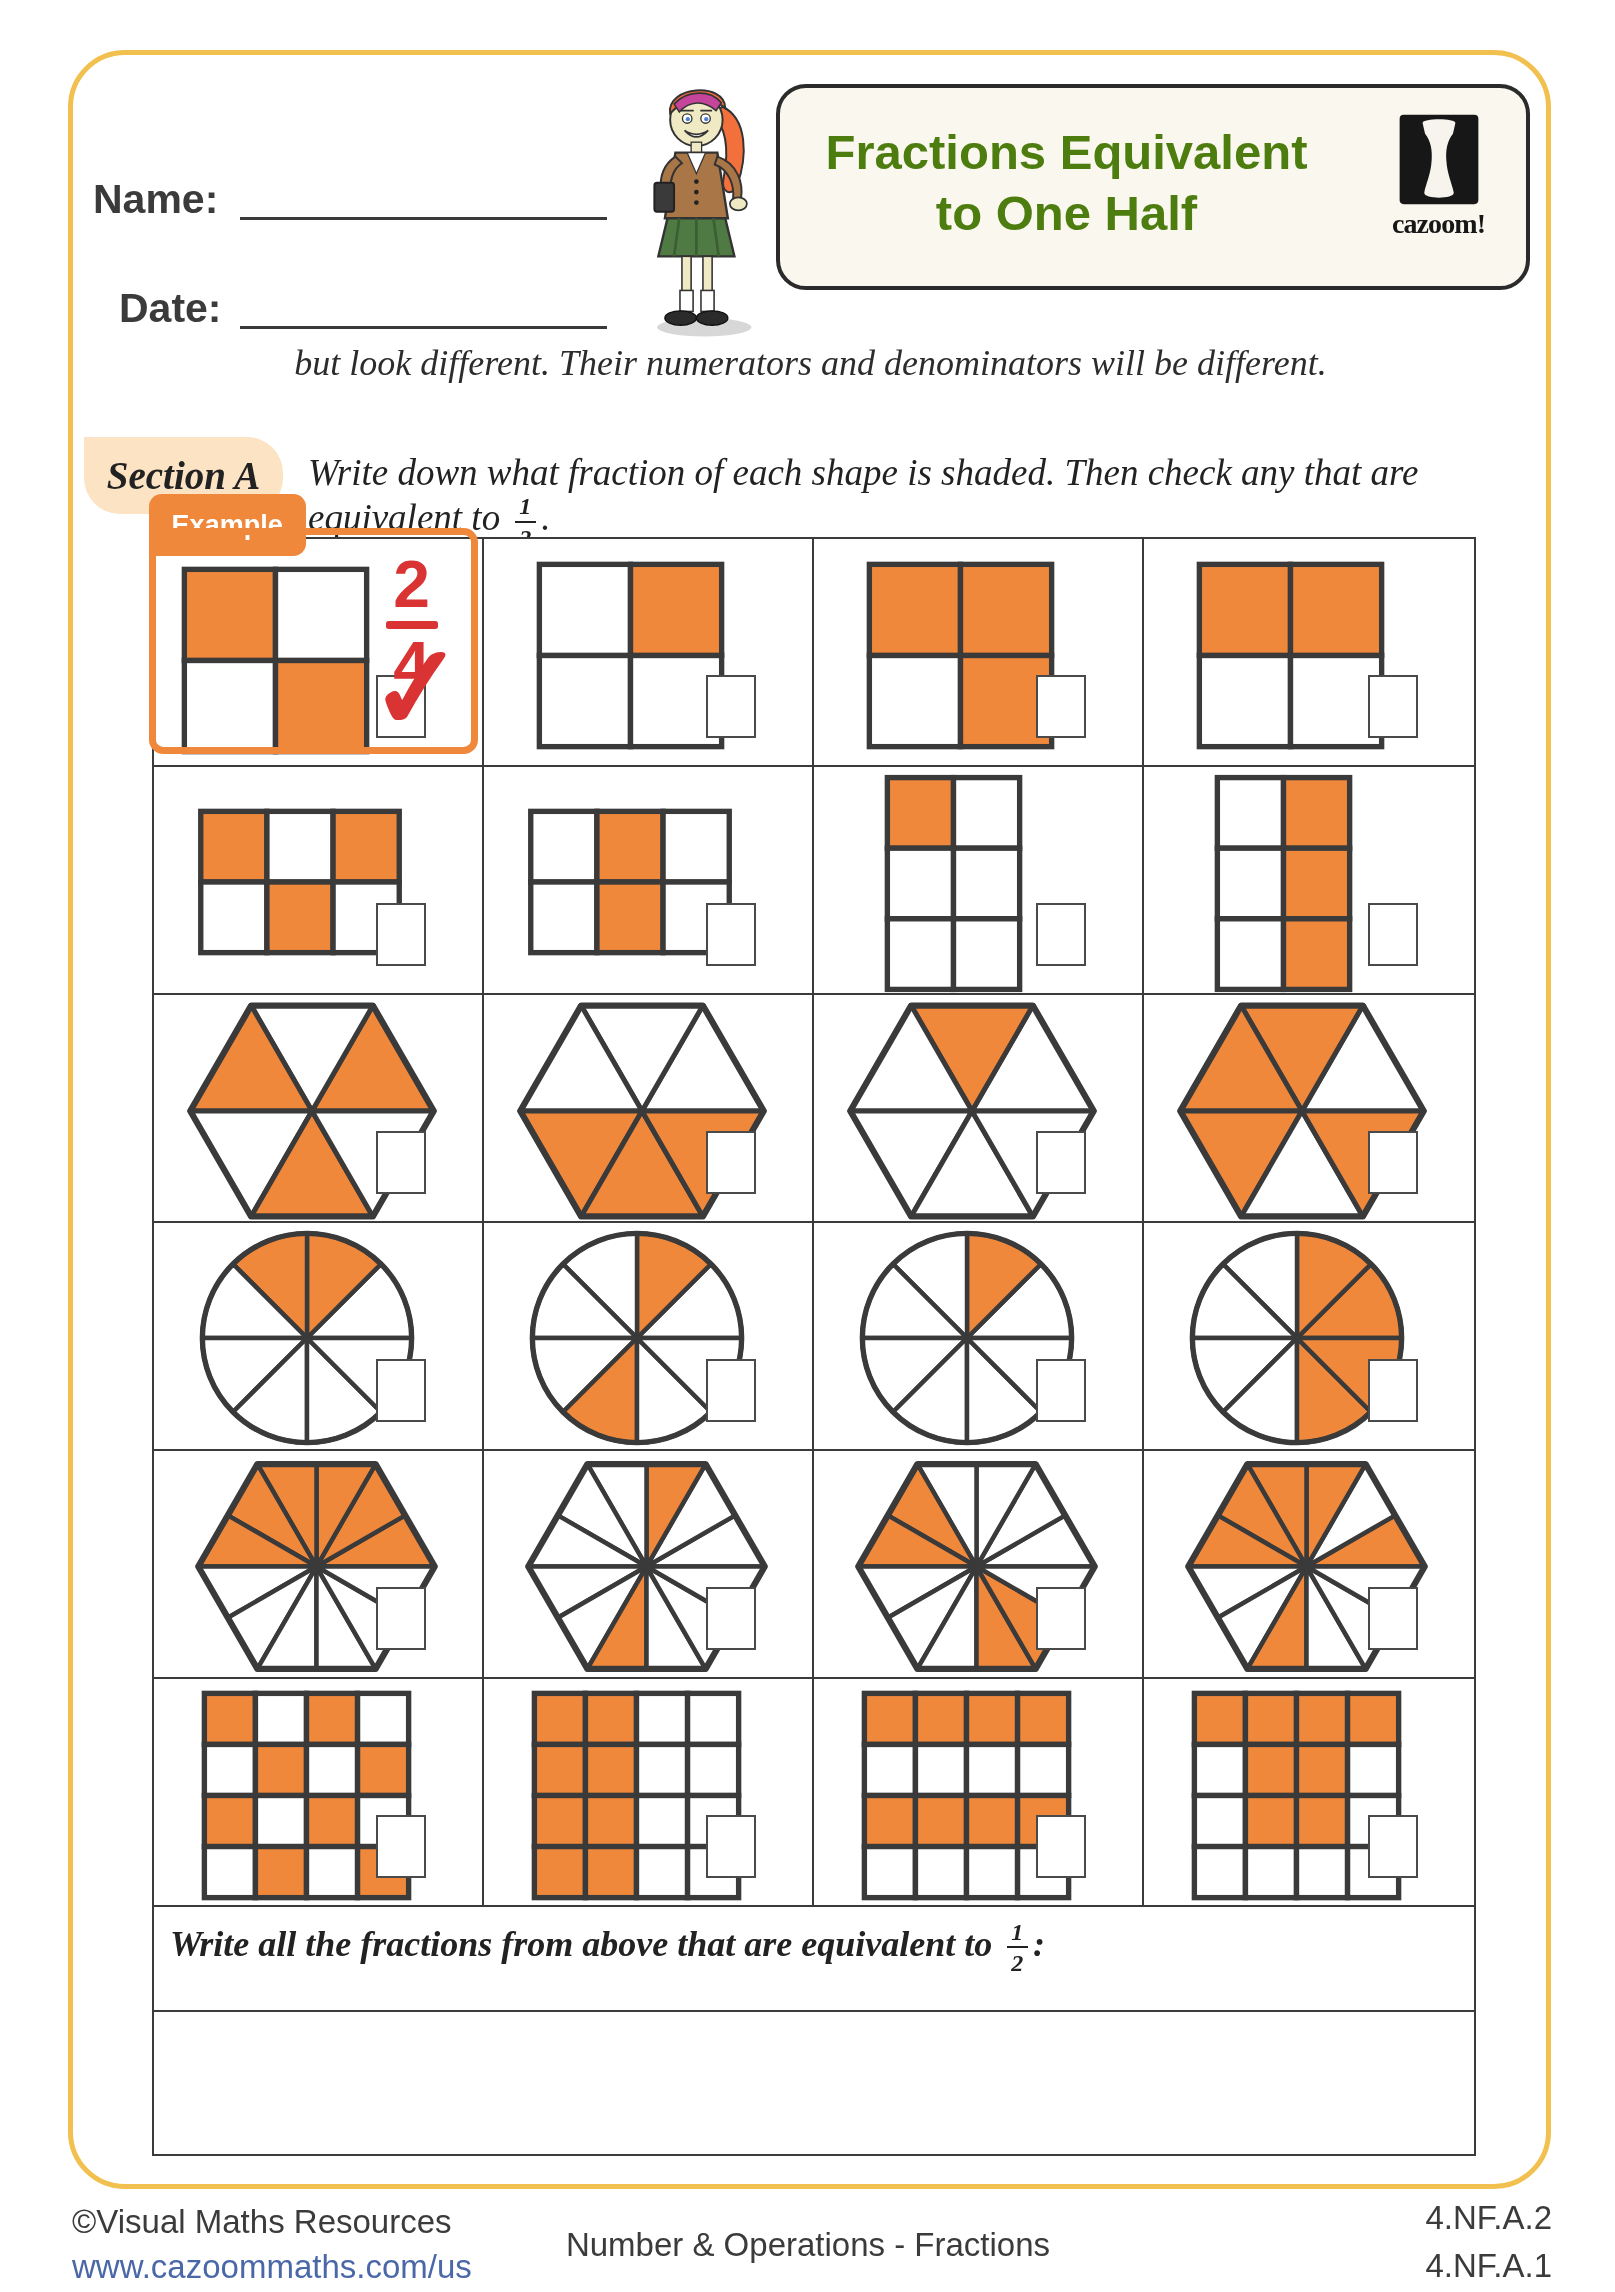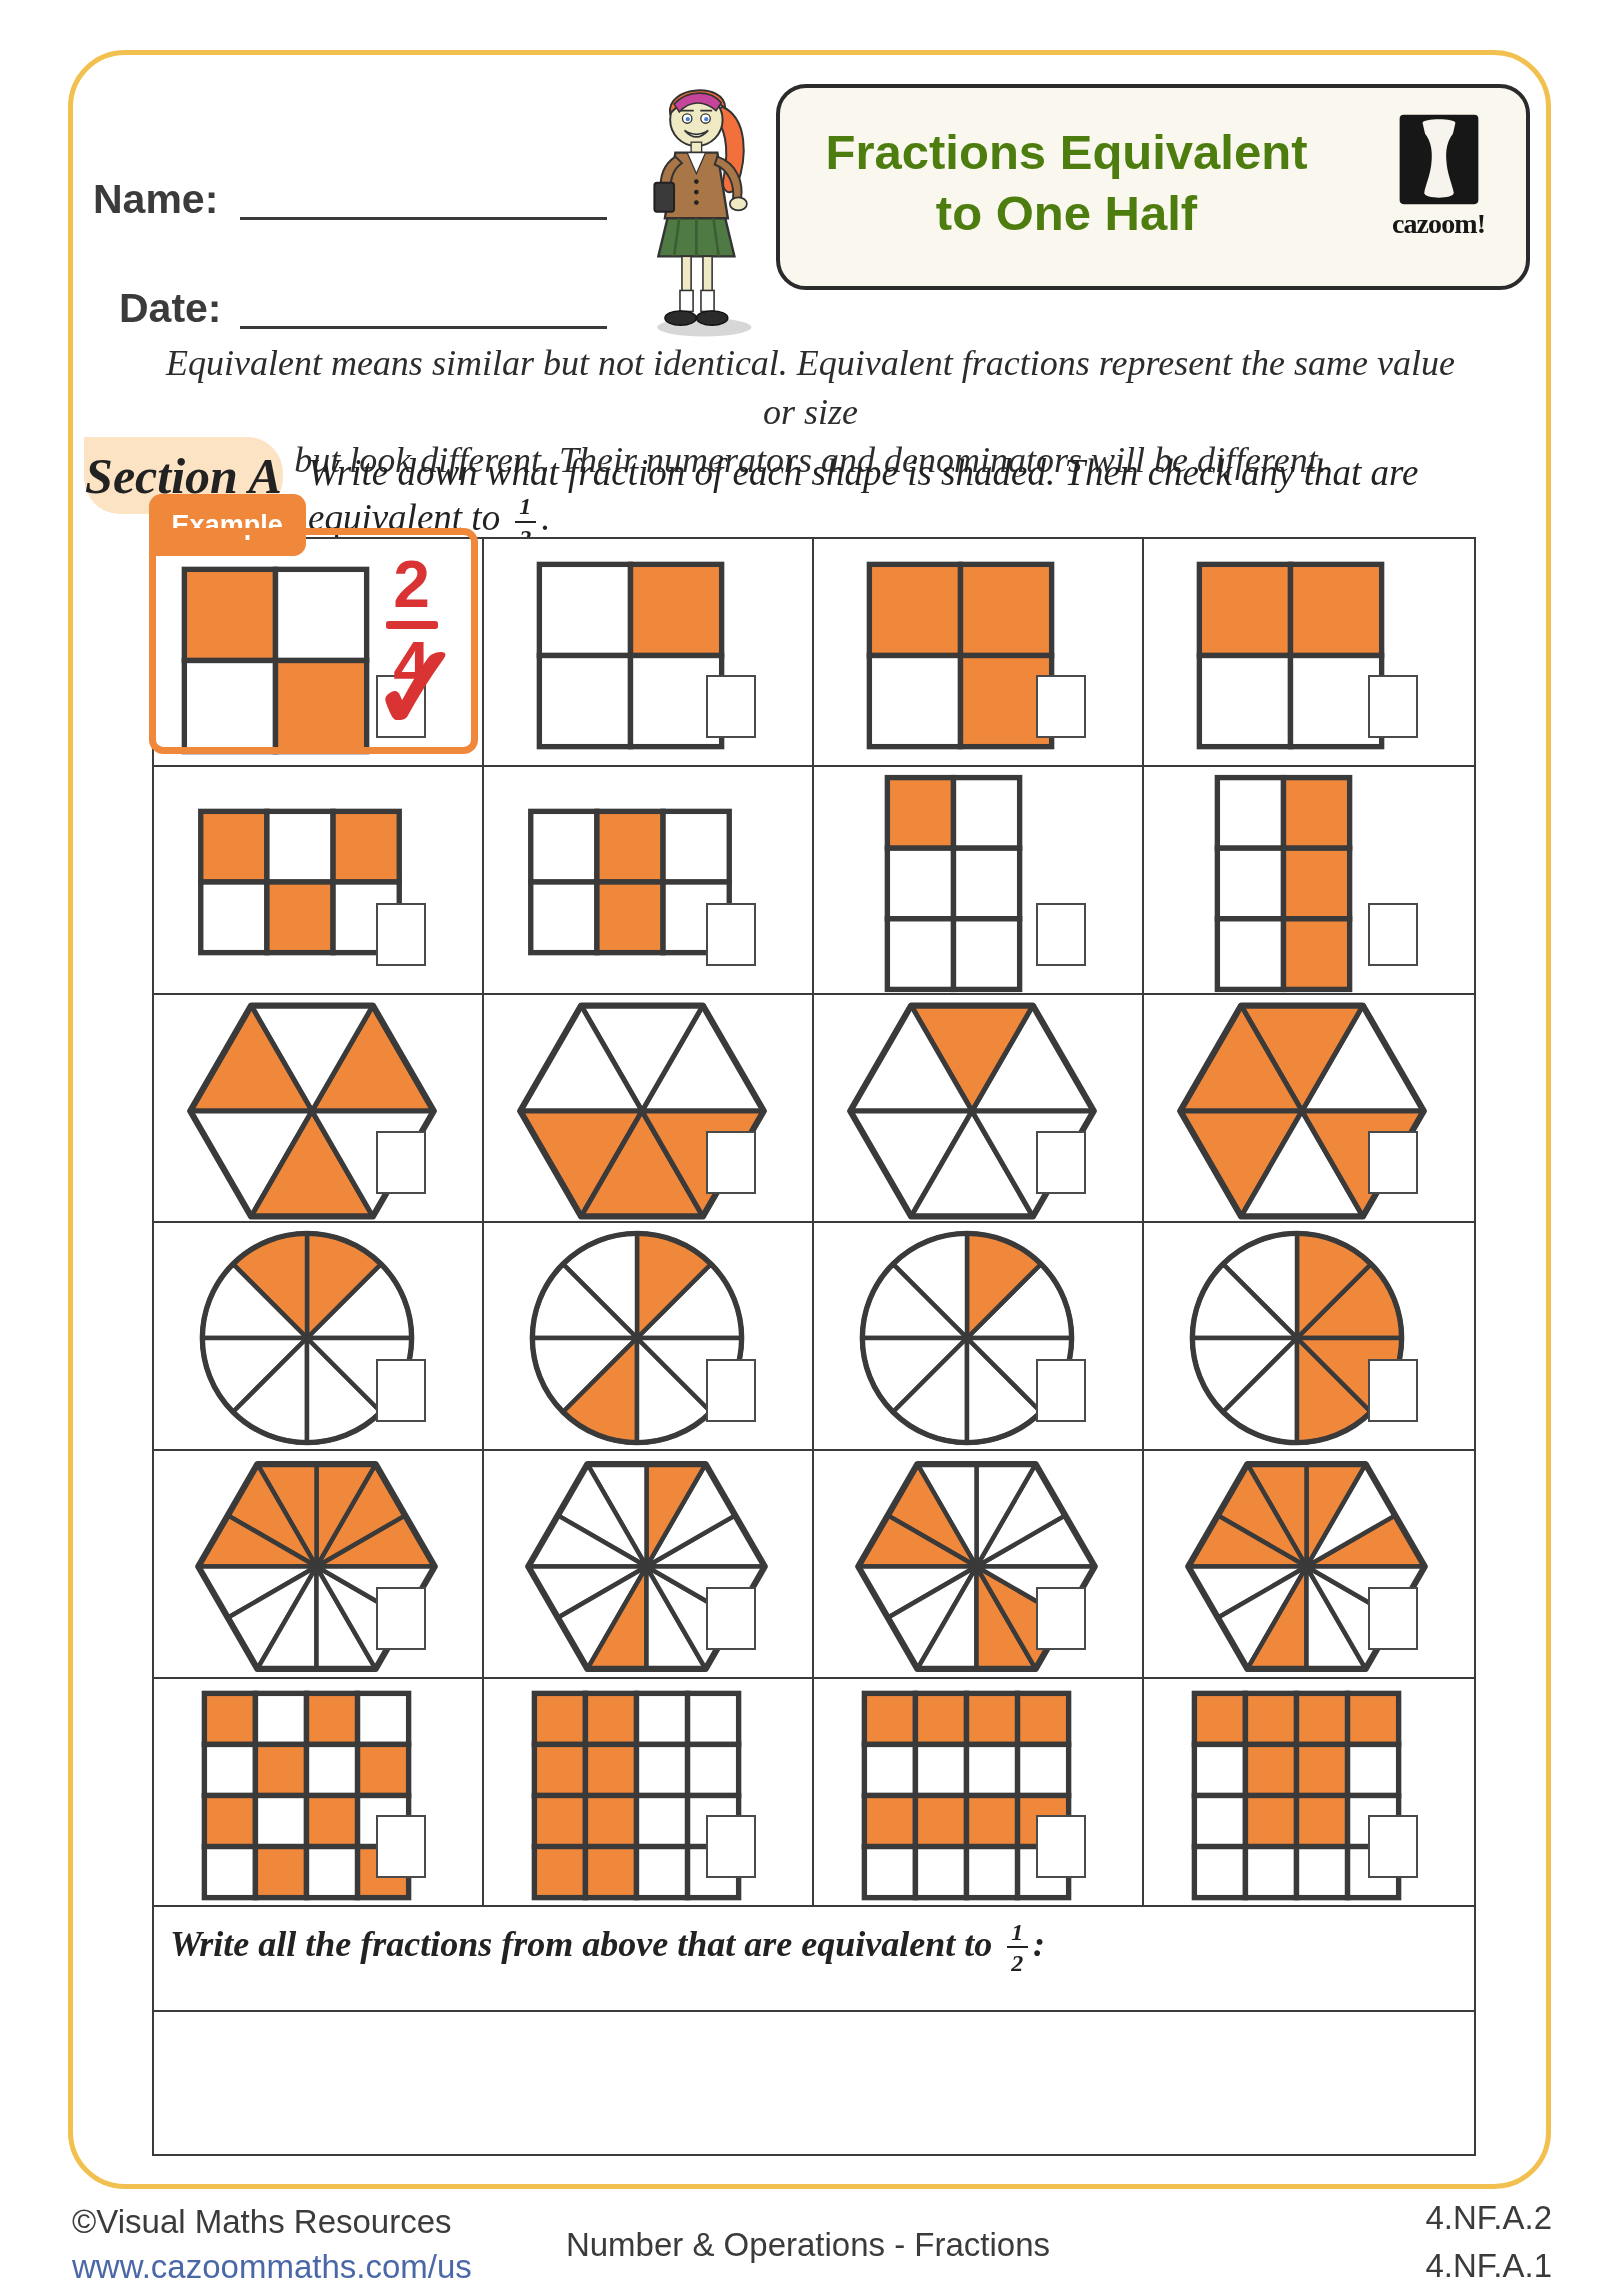--- a/index.html
+++ b/index.html
@@ -19,21 +19,21 @@
   .logo-mark{display:block;margin:0 auto;}
   .logo-word{display:block;margin-top:1.8px;font-family:"Liberation Serif",serif;font-weight:bold;
              font-size:28px;color:#171717;letter-spacing:-0.9px;}
 
   .intro{position:absolute;left:152px;top:339px;width:1317px;text-align:center;
          font-family:"Liberation Serif",serif;font-style:italic;font-size:36px;color:#2c2c2c;line-height:1.35;}
 
   .section-row{position:absolute;left:84px;top:437px;width:1397px;height:81px;}
   .section-pill{position:absolute;left:0;top:0;width:199px;height:77px;background:var(--peach,#FBE3C4);
                 border-radius:0 36px 36px 36px;display:flex;align-items:center;justify-content:center;
-                font-family:"Liberation Serif",serif;font-style:italic;font-weight:bold;font-size:50px;color:#222;}
+                font-family:"Liberation Serif",serif;font-style:italic;font-weight:bold;font-size:39px;color:#222;}
   .section-instr{position:absolute;left:224px;top:14.3px;width:1173px;
                  font-family:"Liberation Serif",serif;font-style:italic;font-size:37px;color:#222;}
 
   .frac{display:inline-block;vertical-align:middle;text-align:center;
         font-family:"Liberation Serif",serif;font-style:italic;font-weight:bold;line-height:1;margin:0 5.4px;}
   .frac .fn{display:block;font-size:24px;padding:0 4.5px 2.7px 4.5px;border-bottom:2.7px solid #222;}
   .frac .fd{display:block;font-size:24px;padding-top:2.7px;}
 
   
   .grid{position:absolute;left:152px;top:537px;width:1324px;box-sizing:border-box;
@@ -122,21 +122,20 @@
     <div class="logo">
       <svg class="logo-mark" width="82" height="93" viewBox="0 0 100 113">
         <rect x="2" y="2" width="96" height="109" rx="5" fill="#171717"></rect>
         <path d="M30,12 C30,6 70,6 70,12 L67,25 C60,34 58,45 59,58 C60,75 66,86 68,97 C68,105 32,105 32,97 C34,86 40,75 41,58 C42,45 40,34 33,25 Z" fill="#f6f4ec"></path>
       </svg>
       <span class="logo-word">cazoom!</span>
     </div>
   </div>
 
   <div class="intro">
-    <div>Equivalent means similar but not identical. Equivalent fractions represent the same value or size</div>
     <div>but look different. Their numerators and denominators will be different.</div>
   </div>
 
   <div class="section-row">
     <div class="section-pill">Section A</div>
     <div class="section-instr">
       <span>Write down what fraction of each shape is shaded. Then check any that are equivalent to</span>
       <span class="frac"><span class="fn">1</span><span class="fd">2</span></span><span>.</span>
     </div>
   </div>

